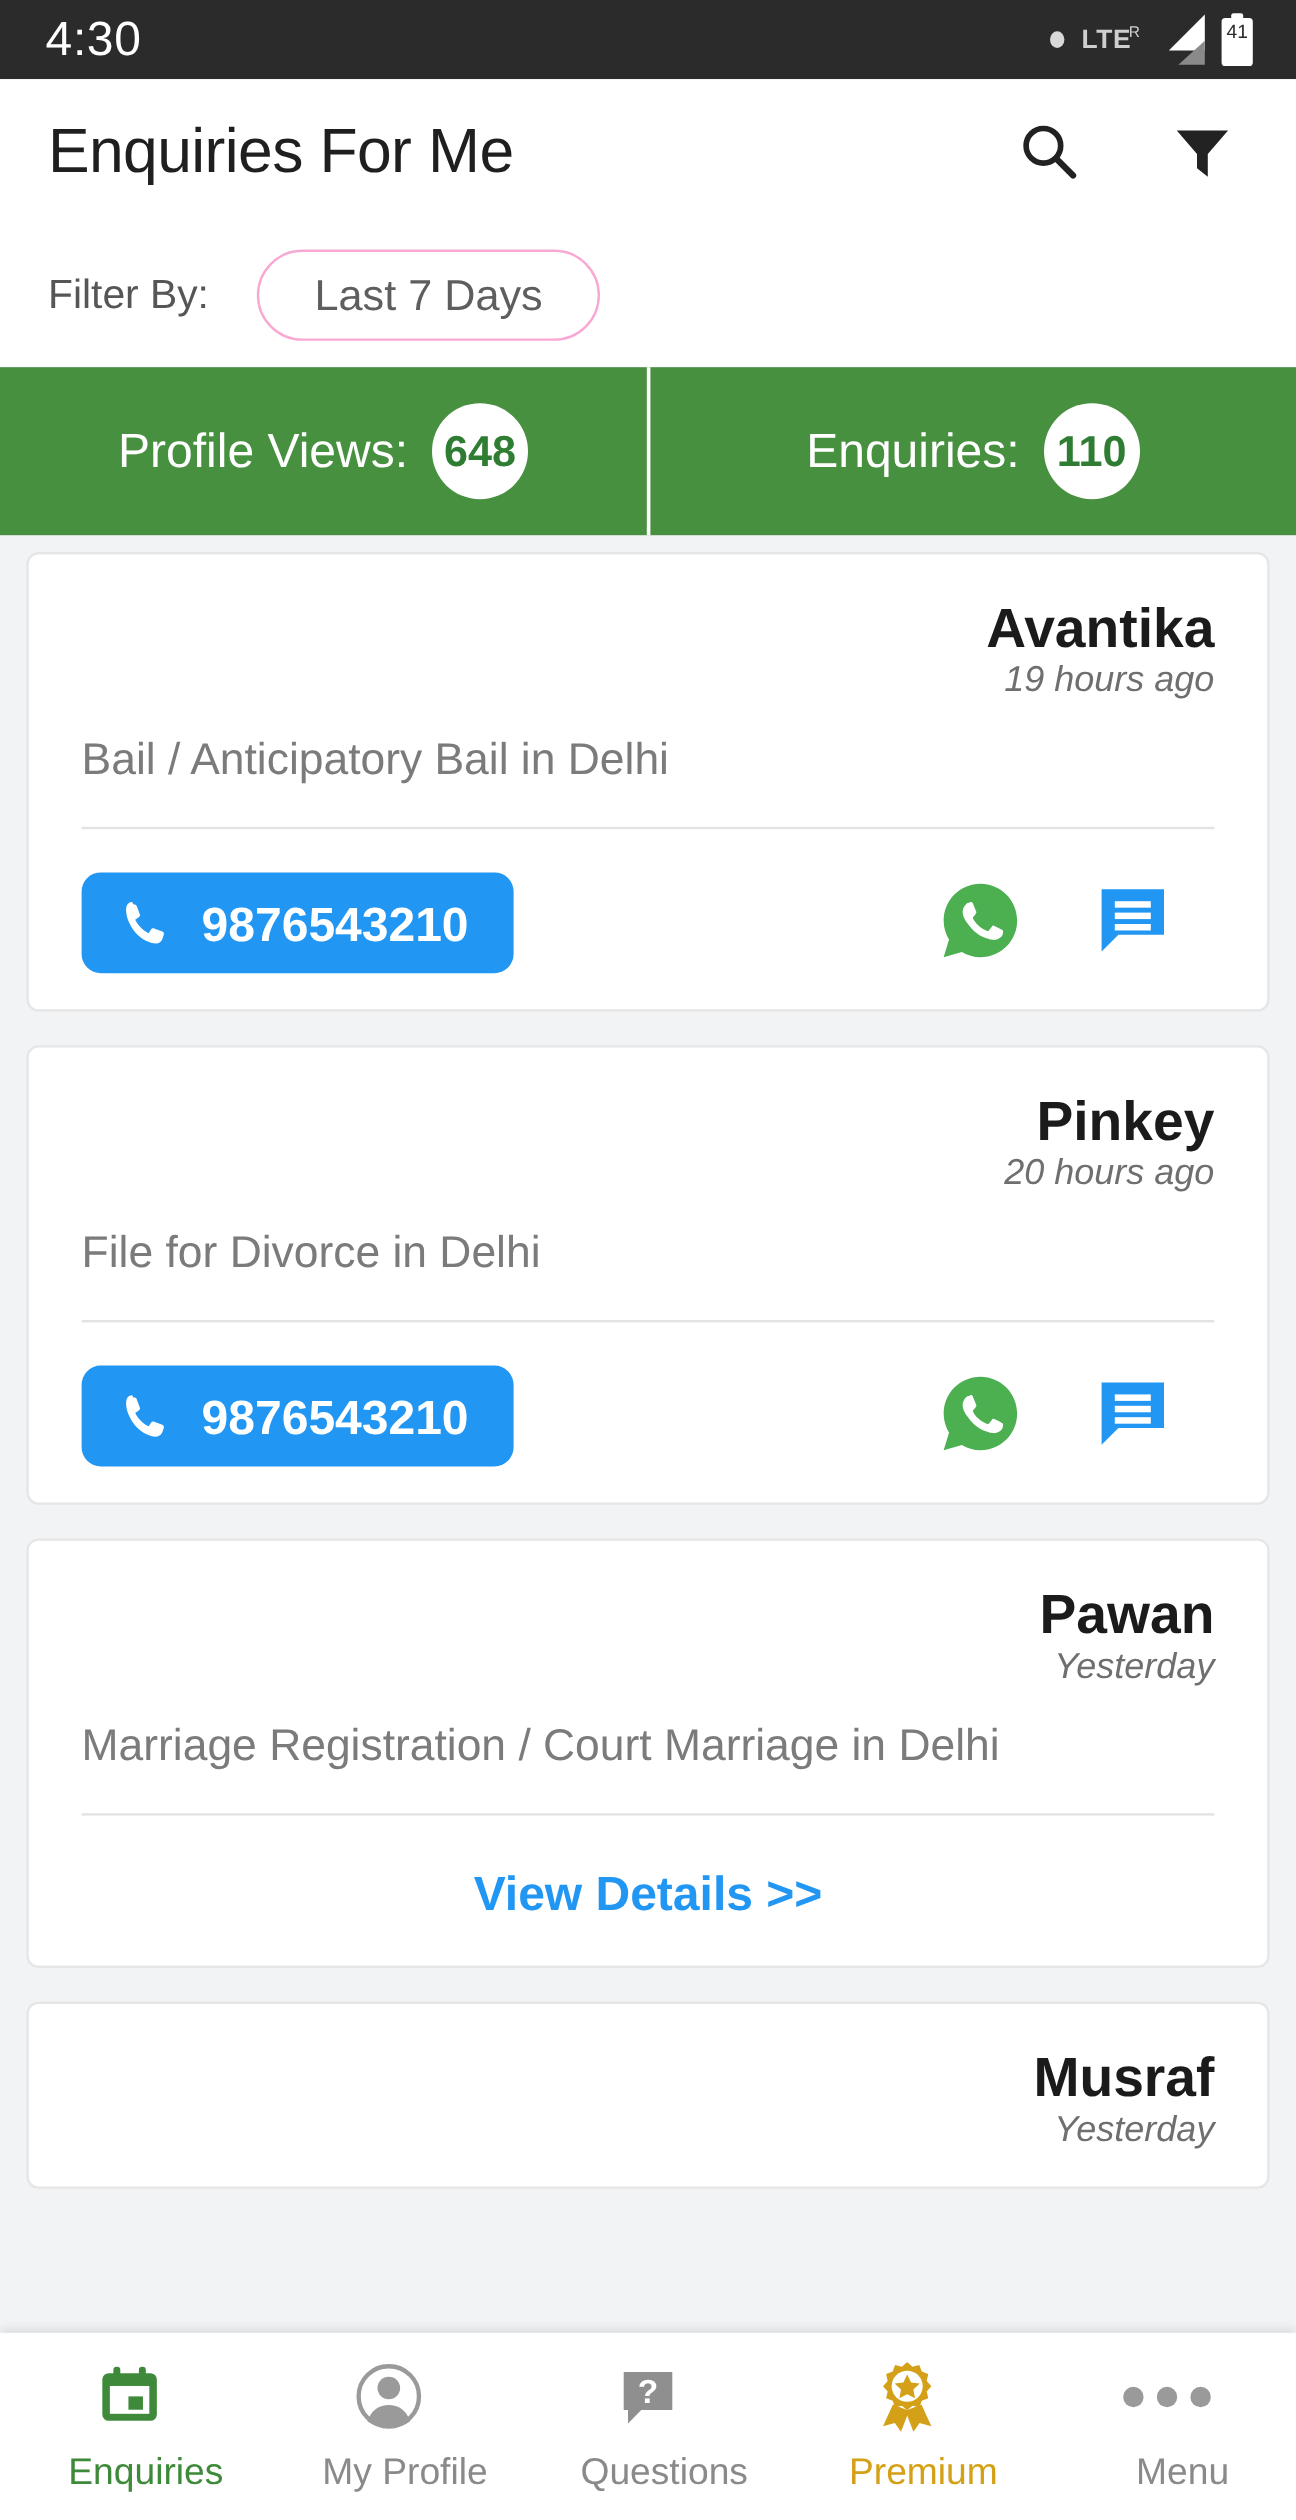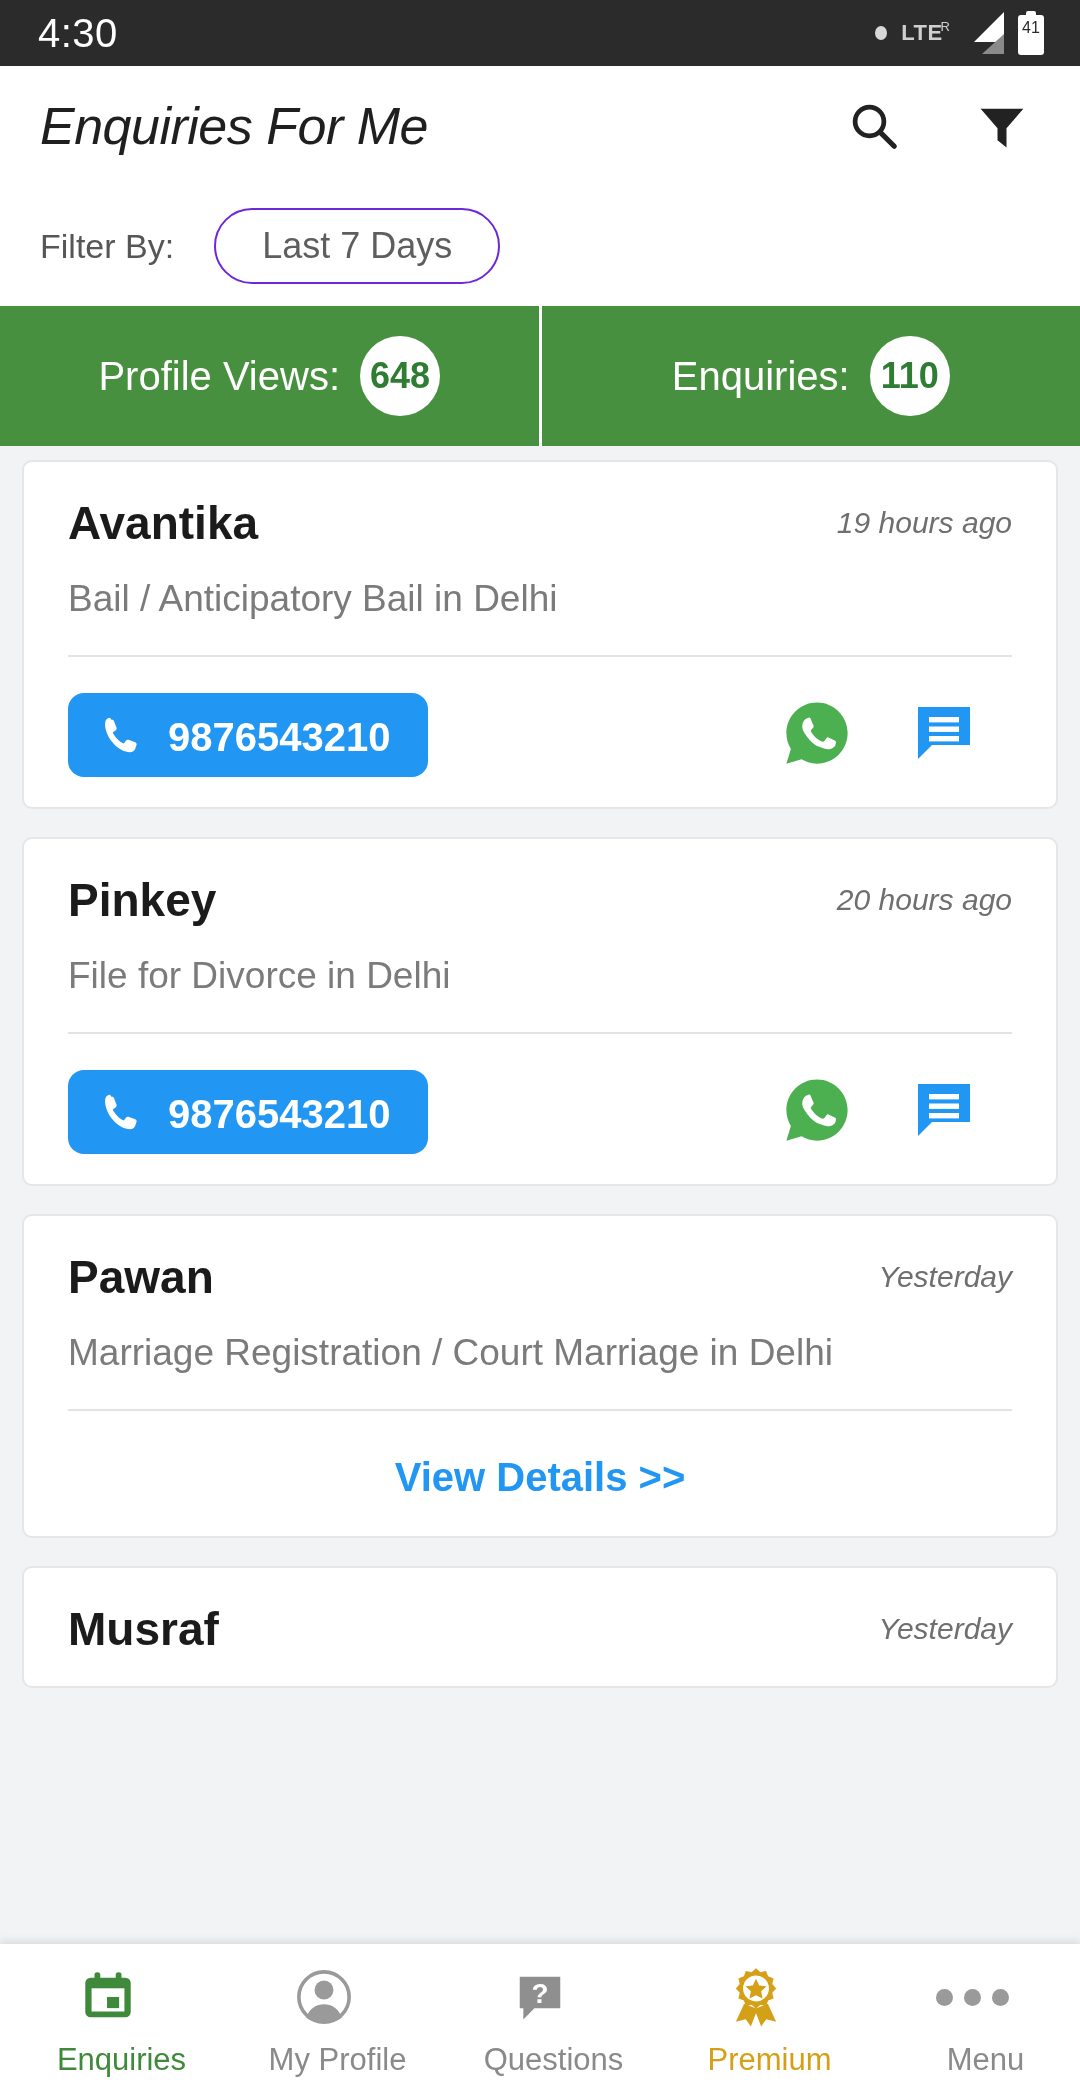--- a/index.html
+++ b/index.html
@@ -35,34 +35,33 @@
   .batt { position:relative; width:26px; height:44px; }
   .batt-body { position:absolute; bottom:0; left:0; width:26px; height:40px; background:#fff; border-radius:3px; }
   .batt-cap { position:absolute; top:0; left:8px; width:10px; height:6px; background:#fff; border-radius:2px 2px 0 0; }
   .batt-num { position:absolute; top:8px; left:0; width:26px; text-align:center; font-size:16px; color:#2b2b2b; }
 
   
   .appbar {
     background:#ffffff; height:120px;
     display:flex; align-items:center; justify-content:space-between;
     padding:0 46px 0 40px;
-    font-style:italic;
   }
   .app-title { font-size:52px; color:#1f1f1f; font-weight:400; letter-spacing:-.5px; }
   .appbar-actions { display:flex; align-items:center; gap:64px; }
   .icon-btn { display:flex; align-items:center; justify-content:center; width:64px; height:64px; }
 
   
   .filterrow {
     background:#ffffff; height:120px;
     display:flex; align-items:center; padding-left:40px; gap:40px;
   }
   .filter-label { font-size:34px; color:#565656; }
   .filter-chip {
-    border:2px solid #6d28d9; border-radius:46px;
+    border:2px solid #f9a8d4; border-radius:46px;
     padding:18px 46px; font-size:36px; color:#5e5e5e; background:#fff;
     line-height:1;
   }
 
   
   .stats { display:flex; height:140px; background:#47903f; }
   .stat {
     flex:1; display:flex; align-items:center; justify-content:center; gap:20px;
     color:#ffffff; font-size:40px;
   }
@@ -72,21 +71,21 @@
     border-radius:50%; min-width:80px; height:80px;
     display:flex; align-items:center; justify-content:center; padding:0 10px;
   }
 
   
   .list { padding:14px 22px 0 22px; }
   .card {
     background:#ffffff; border:2px solid #e6e6e6; border-radius:10px;
     margin-bottom:28px; padding:34px 44px 30px 44px;
   }
-  .card-top { display:flex; align-items:center; justify-content:space-between; }
+  .card-top { display:flex; align-items:flex-end; justify-content:space-between;flex-direction:column; }
   .card-name { font-size:46px; font-weight:bold; color:#1b1b1b; }
   .card-time { font-size:30px; color:#6f6f6f;font-style:italic; }
   .card-subject { margin-top:26px; font-size:37px; color:#7b7b7b; line-height:1.22; }
   .card-divider { border-top:2px solid #e3e3e3; margin:34px 0 0 0; }
 
   .card-actions {
     display:flex; align-items:center; justify-content:space-between;
     padding-top:36px;
   }
   .call-btn {

